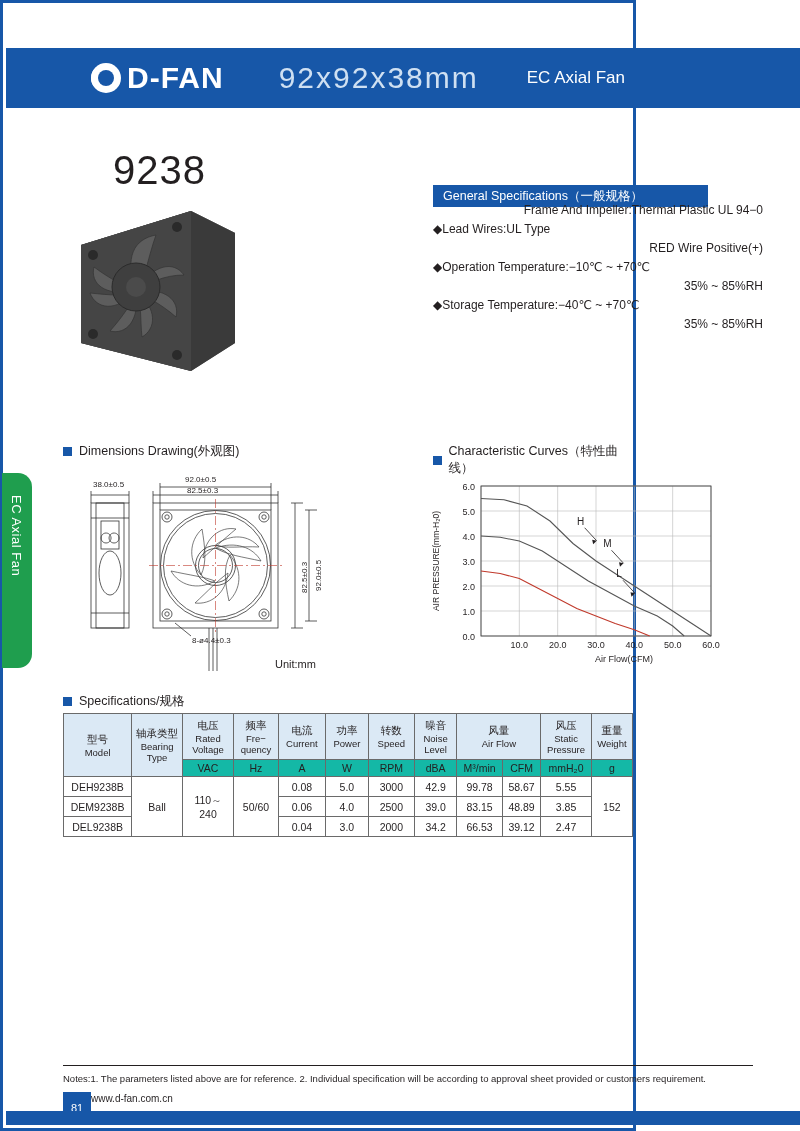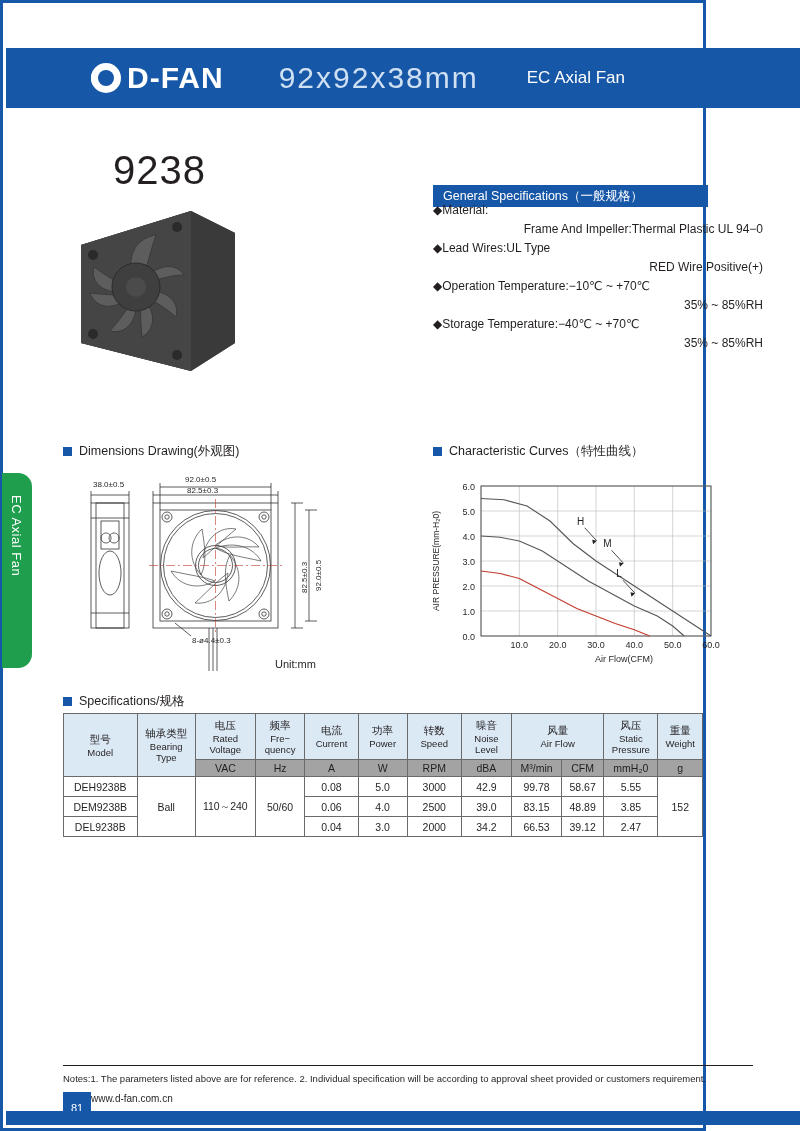--- a/index.html
+++ b/index.html
@@ -6,21 +6,21 @@
   html, body { margin:0; padding:0; }
   body {
     width: 800px; height: 1131px;
     background: #ffffff;
     font-family: "Liberation Sans", sans-serif;
     color: #231f20;
     position: relative;
     overflow: hidden;
   }
   .page {
-    position: absolute; left:0; top:0; width:706px; height:1131px;
+    position: absolute; left:0; top:0; width:636px; height:1131px;
     border: 3px solid #1757a8;
     background:#fff;
   }
   
   .header {
     position:absolute; left:3px; top:45px; width:794px; height:60px;
     background:#1757a8;
     display:flex; align-items:center;
   }
   .logo-wrap {
@@ -121,21 +121,21 @@
     border:1px solid #6a6a6a;
     text-align:center;
     vertical-align:middle;
     padding:2px 3px;
     font-weight:normal;
   }
   table.spec thead tr:first-child th{
     background:#dbe9f5; height:46px;
   }
   table.spec thead tr.units th{
-    background:#a3a3a3; height:17px;
+    background:#14b8a6; height:17px;
   }
   table.spec tbody td{ height:20px; }
   .th-cn{ display:block; font-size:10.5px; }
   .th-en{ display:block; font-size:9.5px; line-height:11px; }
   
   .c-model{ width:76px; }
   .c-bear { width:62px; }
   .c-volt { width:64px; }
   .c-freq { width:52px; }
   .c-cur  { width:56px; }
@@ -216,21 +216,20 @@
           <path d="M0,0 C -32,6 -46,-8 -42,-24 C -26,-12 -10,-4 0,0 Z"></path>
         </g>
         <ellipse cx="0" cy="-4" rx="24" ry="24" fill="#3f3f3f" stroke="#2b2b2b"></ellipse>
         <ellipse cx="0" cy="-4" rx="10" ry="10" fill="#4b4b4b"></ellipse>
       </g>
     </svg>
   </div>
 
   <div class="gs-title">General Specifications（一般规格）</div>
   <div class="gs-body">
-    <div>◆Material:</div>
     <div class="ind">Frame And Impeller:Thermal Plastic UL 94−0</div>
     <div>◆Lead Wires:UL Type</div>
     <div class="ind">RED Wire Positive(+)</div>
     <div>◆Operation Temperature:−10℃ ~ +70℃</div>
     <div class="ind">35% ~ 85%RH</div>
     <div>◆Storage Temperature:−40℃ ~ +70℃</div>
     <div class="ind">35% ~ 85%RH</div>
   </div>
 
   <div class="sec-h" id="dim-h">

